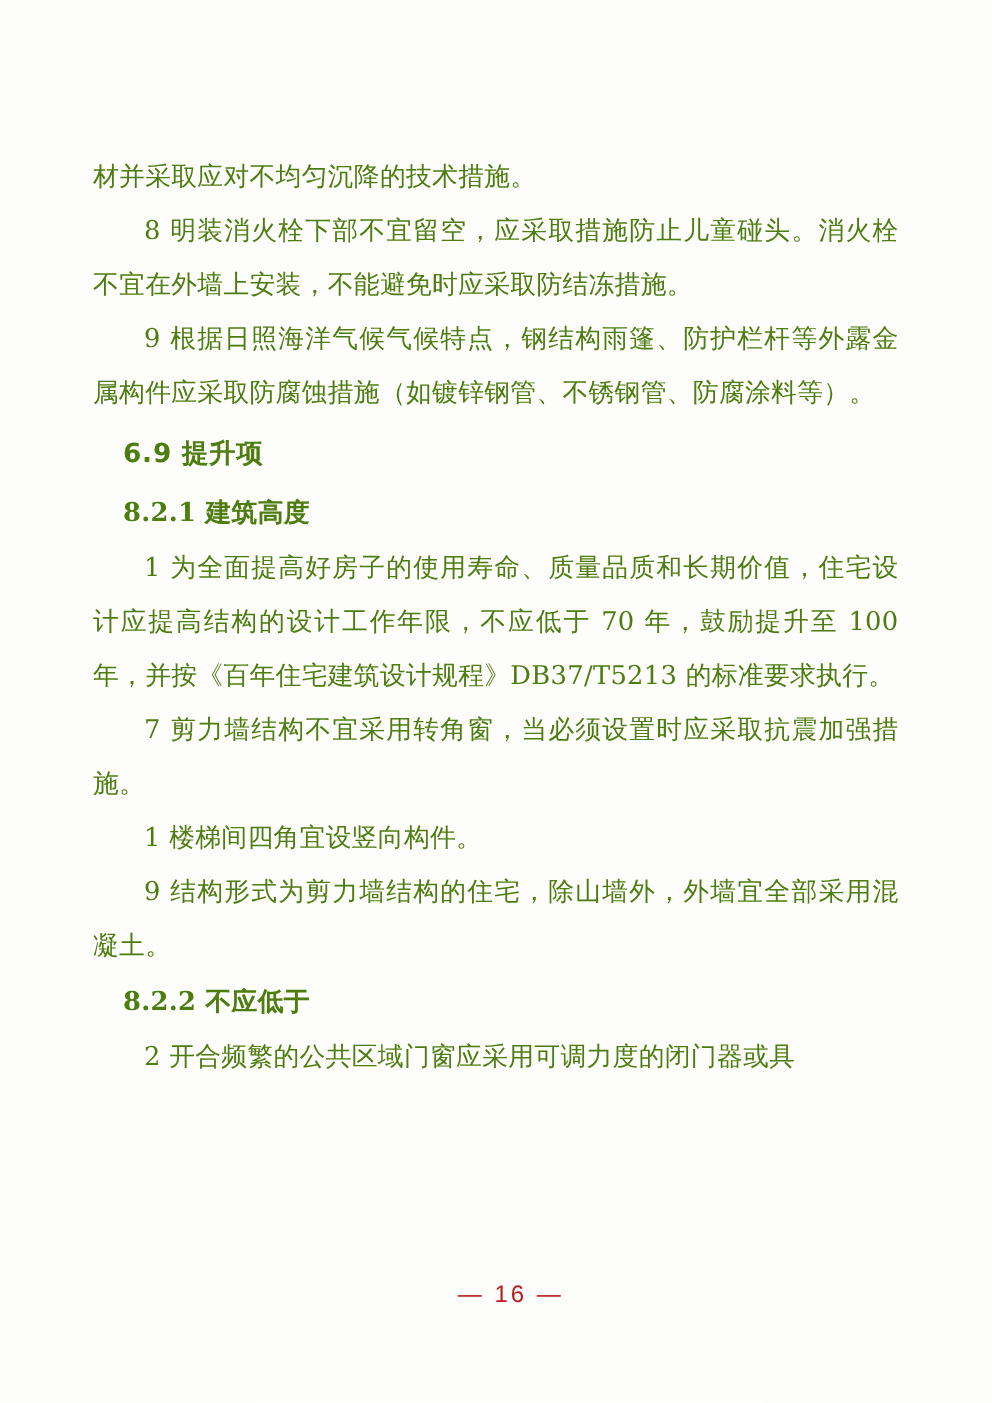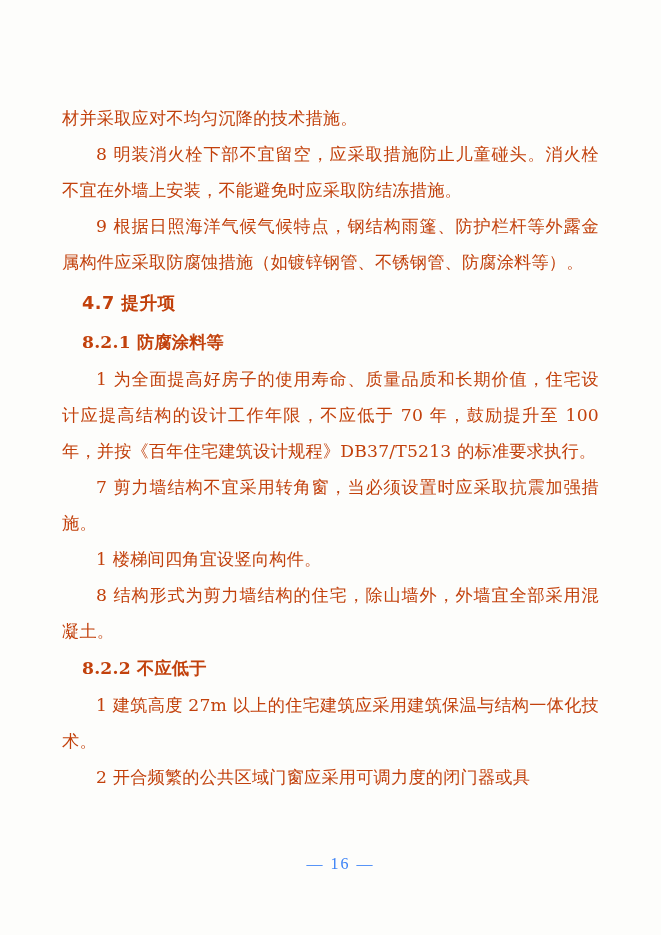--- a/index.html
+++ b/index.html
@@ -20,21 +20,21 @@
     height: 935px;
     background: #fdfdfb;
     box-sizing: border-box;
     padding: 100px 62px 0 62px;
   }
   .doc-body {
     font-size: 17.2px;
     line-height: 36px;
     text-align: justify;
     letter-spacing: 0.2px;
-    color: #c2410c;
+    color: #4d7c0f;
   }
   .para {
     margin: 0;
     text-indent: 0;
   }
   .para.indent {
     text-indent: 34px;
   }
   .heading-2 {
     margin: 0;
@@ -53,55 +53,54 @@
     letter-spacing: 0.2px;
   }
   .spacer-sm { height: 3px; }
   .footer {
     position: absolute;
     left: 0;
     right: 0;
     bottom: 62px;
     text-align: center;
     font-size: 16px;
-    font-family: Liberation Serif, serif;
-    color: #3b82f6;
+    font-family: Liberation Sans, sans-serif;
+    color: #b91c1c;
     letter-spacing: 2px;
     padding-left: 20px;
   }
 </style>
 </head>
 <body>
 
 <div class="page">
   <div class="doc-body">
 
     <p class="para">材并采取应对不均匀沉降的技术措施。</p>
 
     <p class="para indent">8 明装消火栓下部不宜留空，应采取措施防止儿童碰头。消火栓不宜在外墙上安装，不能避免时应采取防结冻措施。</p>
 
     <p class="para indent">9 根据日照海洋气候气候特点，钢结构雨篷、防护栏杆等外露金属构件应采取防腐蚀措施（如镀锌钢管、不锈钢管、防腐涂料等）。</p>
 
     <div class="spacer-sm"></div>
 
-    <h2 class="heading-2">4.7 提升项</h2>
+    <h2 class="heading-2">6.9 提升项</h2>
 
-    <h3 class="heading-3">8.2.1 防腐涂料等</h3>
+    <h3 class="heading-3">8.2.1 建筑高度</h3>
 
     <p class="para indent">1 为全面提高好房子的使用寿命、质量品质和长期价值，住宅设计应提高结构的设计工作年限，不应低于 70 年，鼓励提升至 100 年，并按《百年住宅建筑设计规程》DB37/T5213 的标准要求执行。</p>
 
     <p class="para indent">7 剪力墙结构不宜采用转角窗，当必须设置时应采取抗震加强措施。</p>
 
     <p class="para indent">1 楼梯间四角宜设竖向构件。</p>
 
 
-    <p class="para indent">8 结构形式为剪力墙结构的住宅，除山墙外，外墙宜全部采用混凝土。</p>
+    <p class="para indent">9 结构形式为剪力墙结构的住宅，除山墙外，外墙宜全部采用混凝土。</p>
 
     <h3 class="heading-3">8.2.2 不应低于</h3>
 
-    <p class="para indent">1 建筑高度 27m 以上的住宅建筑应采用建筑保温与结构一体化技术。</p>
 
     <p class="para indent">2 开合频繁的公共区域门窗应采用可调力度的闭门器或具</p>
 
   </div>
 
   <div class="footer">— 16 —</div>
 </div>
 
 </body></html>

